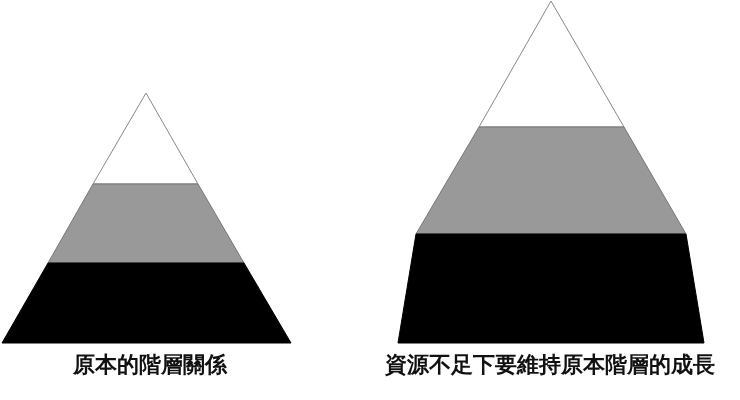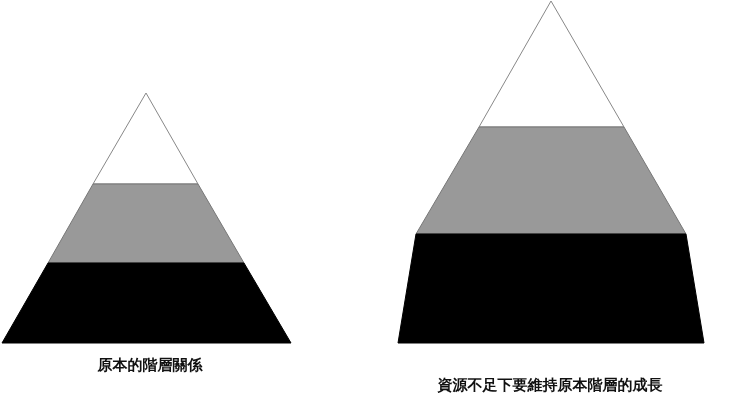--- a/index.html
+++ b/index.html
@@ -1,20 +1,20 @@
 <!DOCTYPE html>
 <html><head>
   <meta charset="utf-8">
   <style>
     html, body { margin:0; padding:0; background:#ffffff; }
     body { width:740px; height:400px; position:relative; overflow:hidden; font-family:"DejaVu Sans", sans-serif; }
     svg.canvas { position:absolute; left:0; top:0; }
-    .caption { position:absolute; top:350px; height:30px; font-weight:bold; font-size:15px; color:#111; text-align:center; white-space:nowrap; line-height:30px; letter-spacing:0px; }
+    .caption { position:absolute; top:350px; height:30px; font-weight:bold; font-size:22px; color:#111; text-align:center; white-space:nowrap; line-height:30px; letter-spacing:0px; }
     #cap-left { left:40px; width:220px; }
-    #cap-right { left:360px; width:380px;margin-top:20px; }
+    #cap-right { left:360px; width:380px; }
   </style>
 </head>
 <body>
 
 <svg class="canvas" width="740" height="400" viewBox="0 0 740 400">
   <g>
     <polygon fill="#ffffff" stroke="#888888" stroke-width="1" points="146,93 198,184 93,184"></polygon>
     <polygon fill="#999999" stroke="#777777" stroke-width="1" points="93,184 198,184 244,263 48,263"></polygon>
     <polygon fill="#000000" stroke="#000000" stroke-width="1" points="48,263 244,263 291,343 2,343"></polygon>
   </g>

